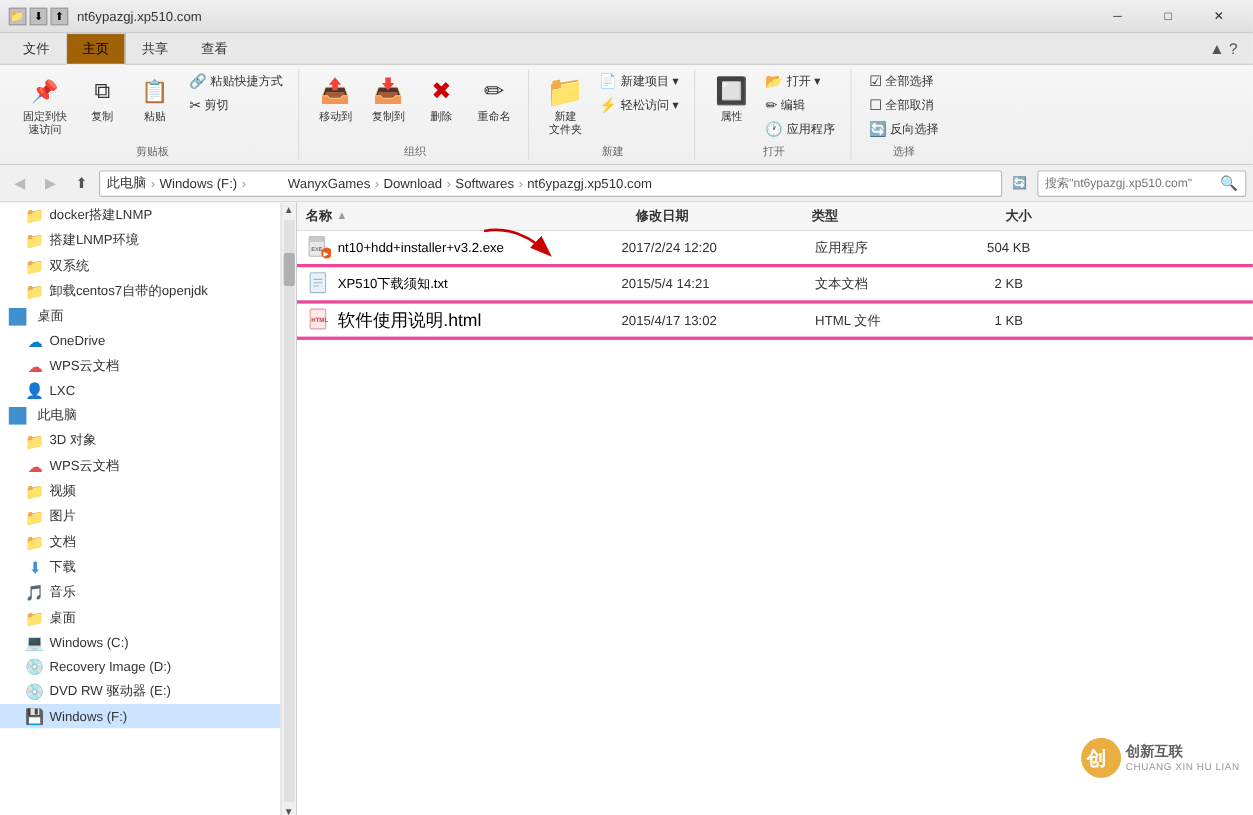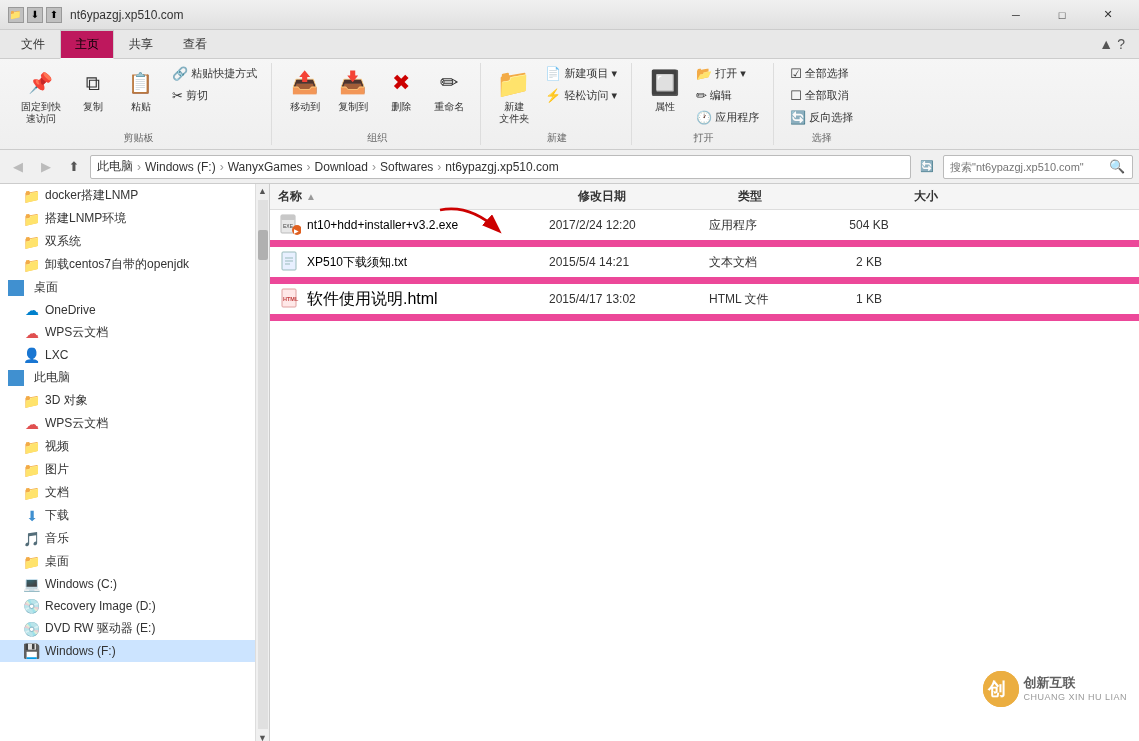--- a/index.html
+++ b/index.html
@@ -68,21 +68,21 @@
     }
     .ribbon-tab {
       padding: 5px 14px;
       font-size: 12px;
       cursor: pointer;
       color: #333;
       border: 1px solid transparent;
       margin-bottom: -1px;
     }
     .ribbon-tab.active {
-      background: #be185d;
+      background: #a16207;
       border-color: #ccc #ccc #f8f8f8 #ccc;
       color: #000;
     }
     .ribbon-content {
       display: flex;
       align-items: stretch;
       padding: 4px 6px;
       gap: 2px;
       min-height: 88px;
     }
@@ -250,22 +250,23 @@
     .col-name { flex: 0 0 300px; display: flex; align-items: center; gap: 4px; cursor: pointer; }
     .col-date { flex: 0 0 160px; cursor: pointer; }
     .col-type { flex: 0 0 120px; cursor: pointer; }
     .col-size { flex: 0 0 80px; text-align: right; cursor: pointer; }
     .sort-arrow { font-size: 10px; color: #999; }
     .file-row {
       display: flex;
       align-items: center;
       padding: 3px 8px;
       cursor: pointer;
-      border-bottom: 7px solid #ec4899;
+      border-bottom: 3px solid #ec4899;
       font-size: 12px;
+      gap: 16px;
     }
     .file-icon { width: 24px; height: 24px; display: flex; align-items: center; justify-content: center; font-size: 18px; margin-right: 5px; }
     .file-name-cell { flex: 0 0 271px; display: flex; align-items: center; }
     .file-date { flex: 0 0 160px; color: #333; }
     .file-type { flex: 0 0 120px; color: #333; }
     .file-size { flex: 0 0 80px; text-align: center; color: #333; }
 
     
     .watermark {
       position: absolute;
@@ -449,21 +450,21 @@
 
 <div class="address-bar">
   <button class="nav-btn disabled">◀</button>
   <button class="nav-btn disabled">▶</button>
   <button class="nav-btn">⬆</button>
   <div class="breadcrumb-bar">
     <span style="cursor:pointer;">此电脑</span>
     <span class="breadcrumb-sep">›</span>
     <span style="cursor:pointer;">Windows (F:)</span>
     <span class="breadcrumb-sep">›</span>
-    <span style="cursor:pointer;">WanyxGames</span>
+    <span style="cursor:pointer;margin-left:34px;">WanyxGames</span>
     <span class="breadcrumb-sep">›</span>
     <span style="cursor:pointer;">Download</span>
     <span class="breadcrumb-sep">›</span>
     <span style="cursor:pointer;">Softwares</span>
     <span class="breadcrumb-sep">›</span>
     <span>nt6ypazgj.xp510.com</span>
   </div>
   <button class="nav-btn" style="font-size:11px;">🔄</button>
   <div class="search-bar">
     <input class="search-input" type="text" placeholder="搜索&quot;nt6ypazgj.xp510.com&quot;" style="">

